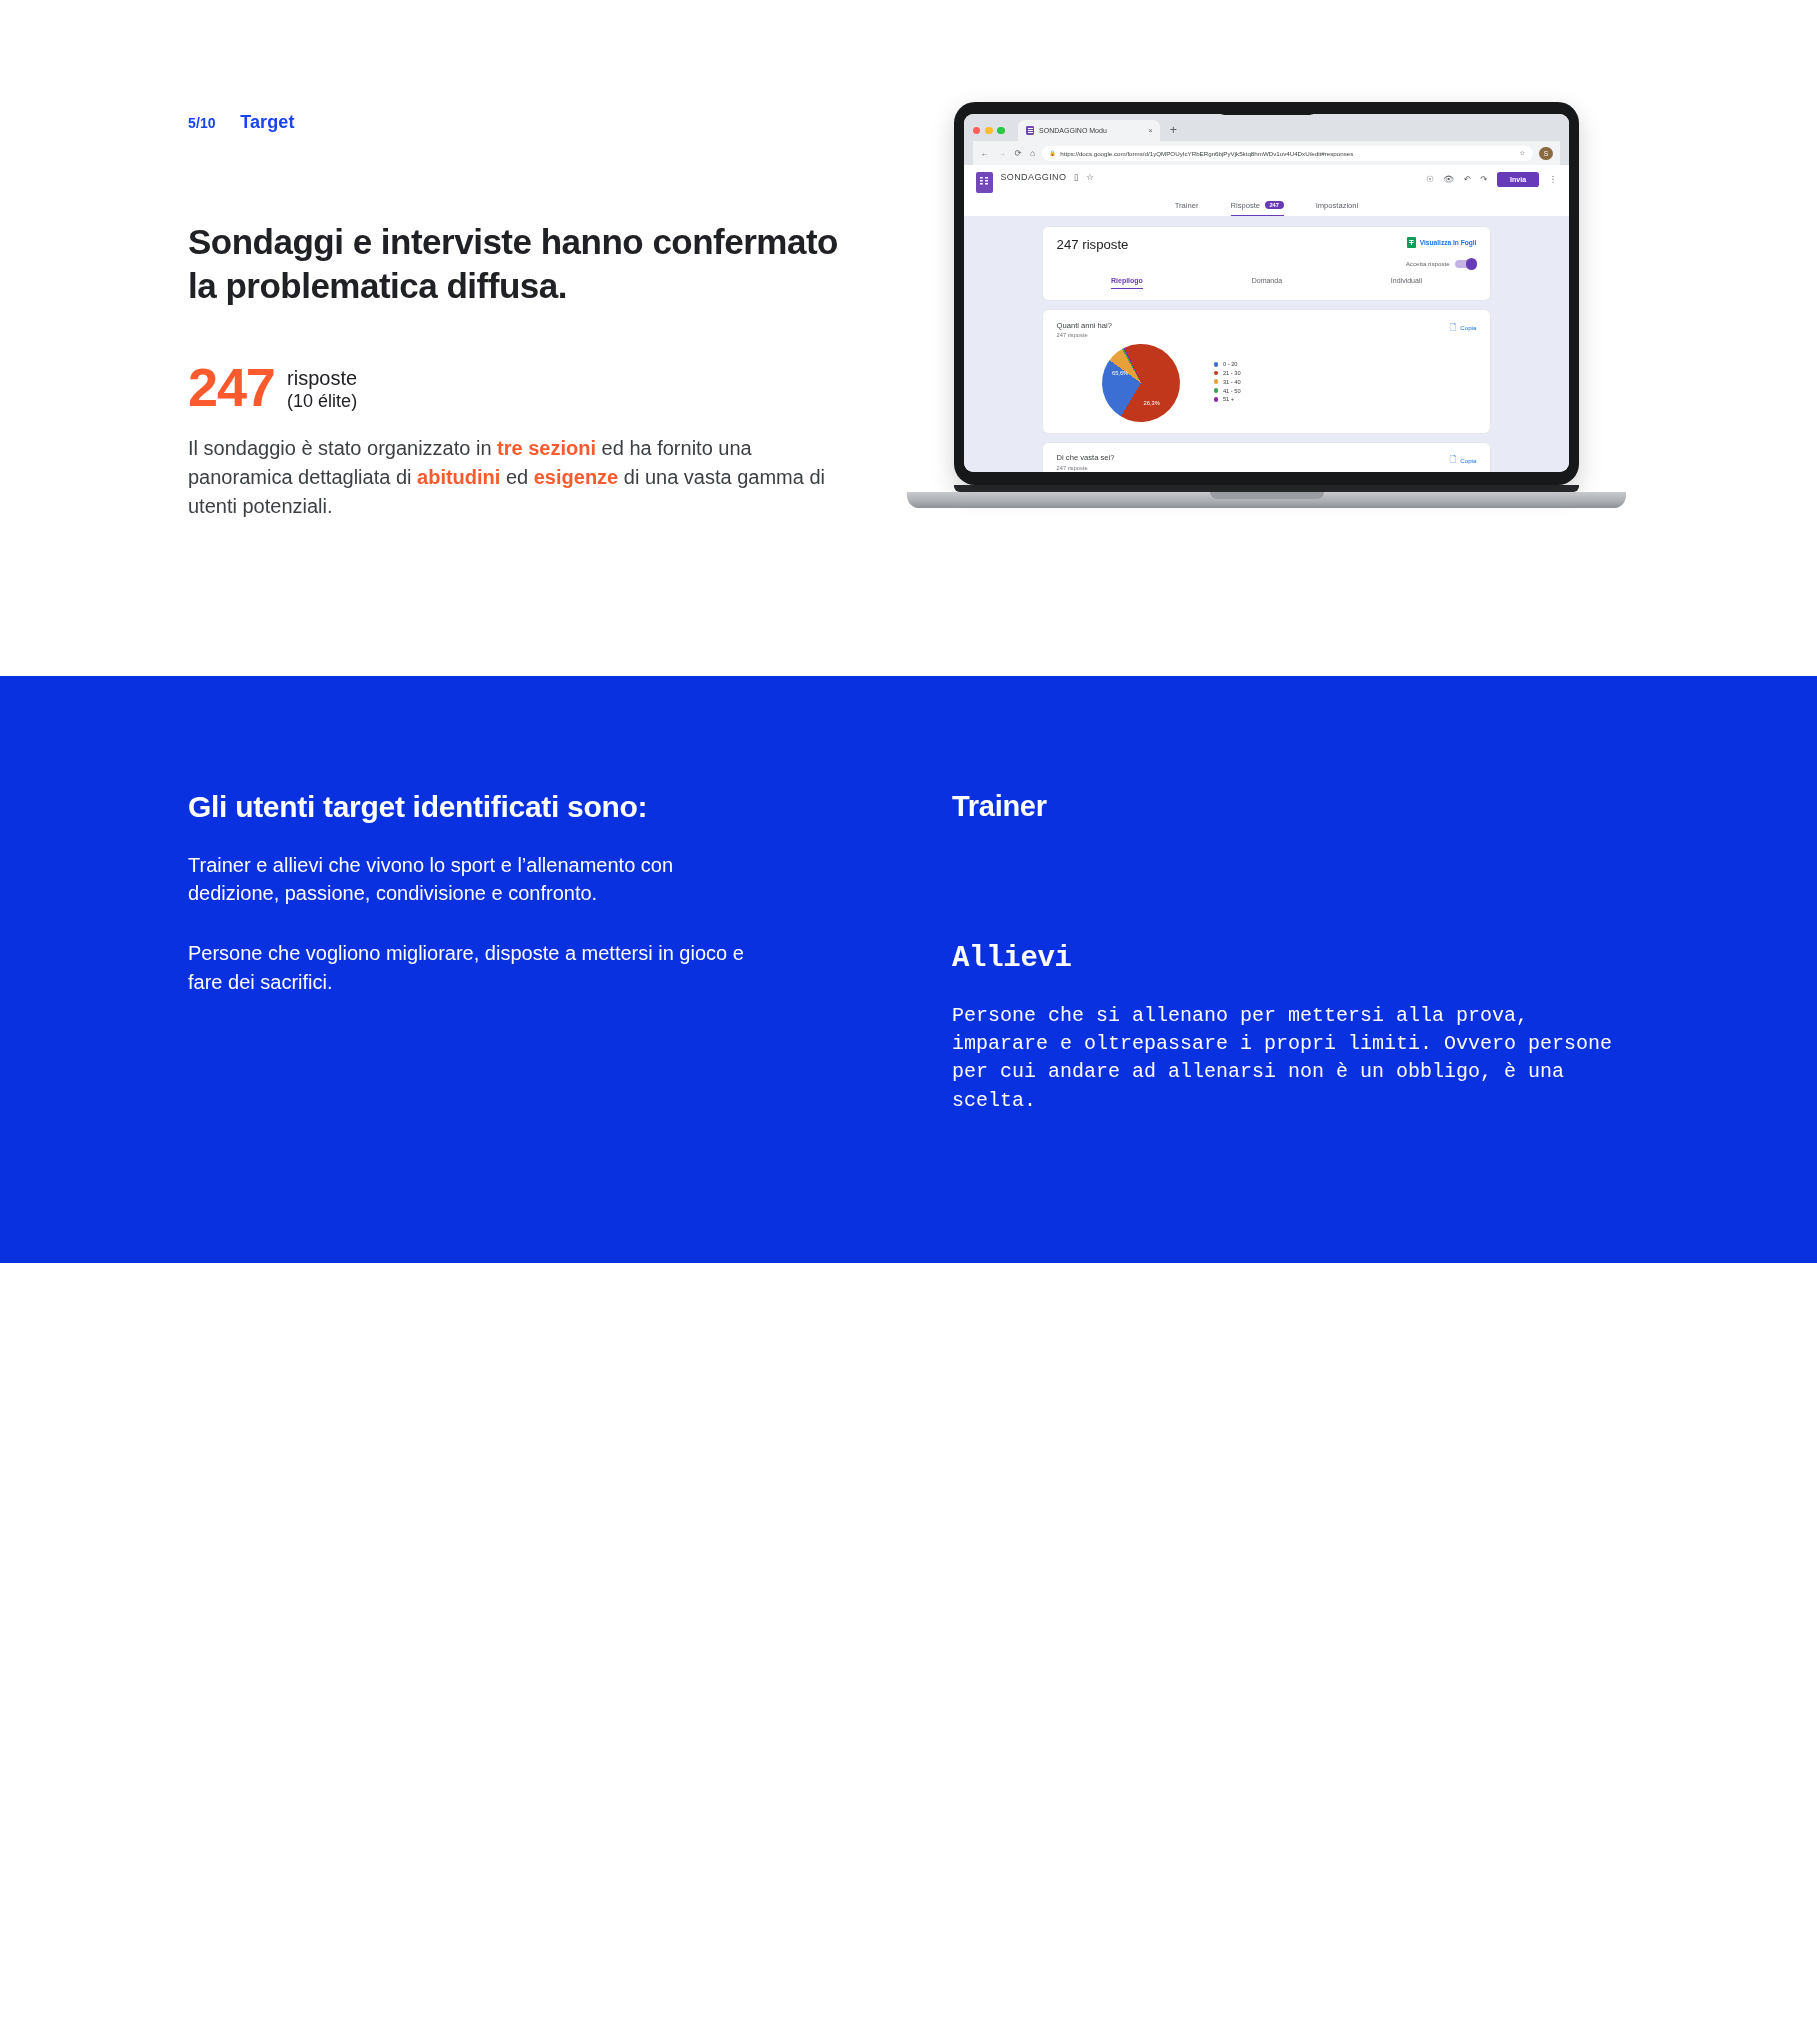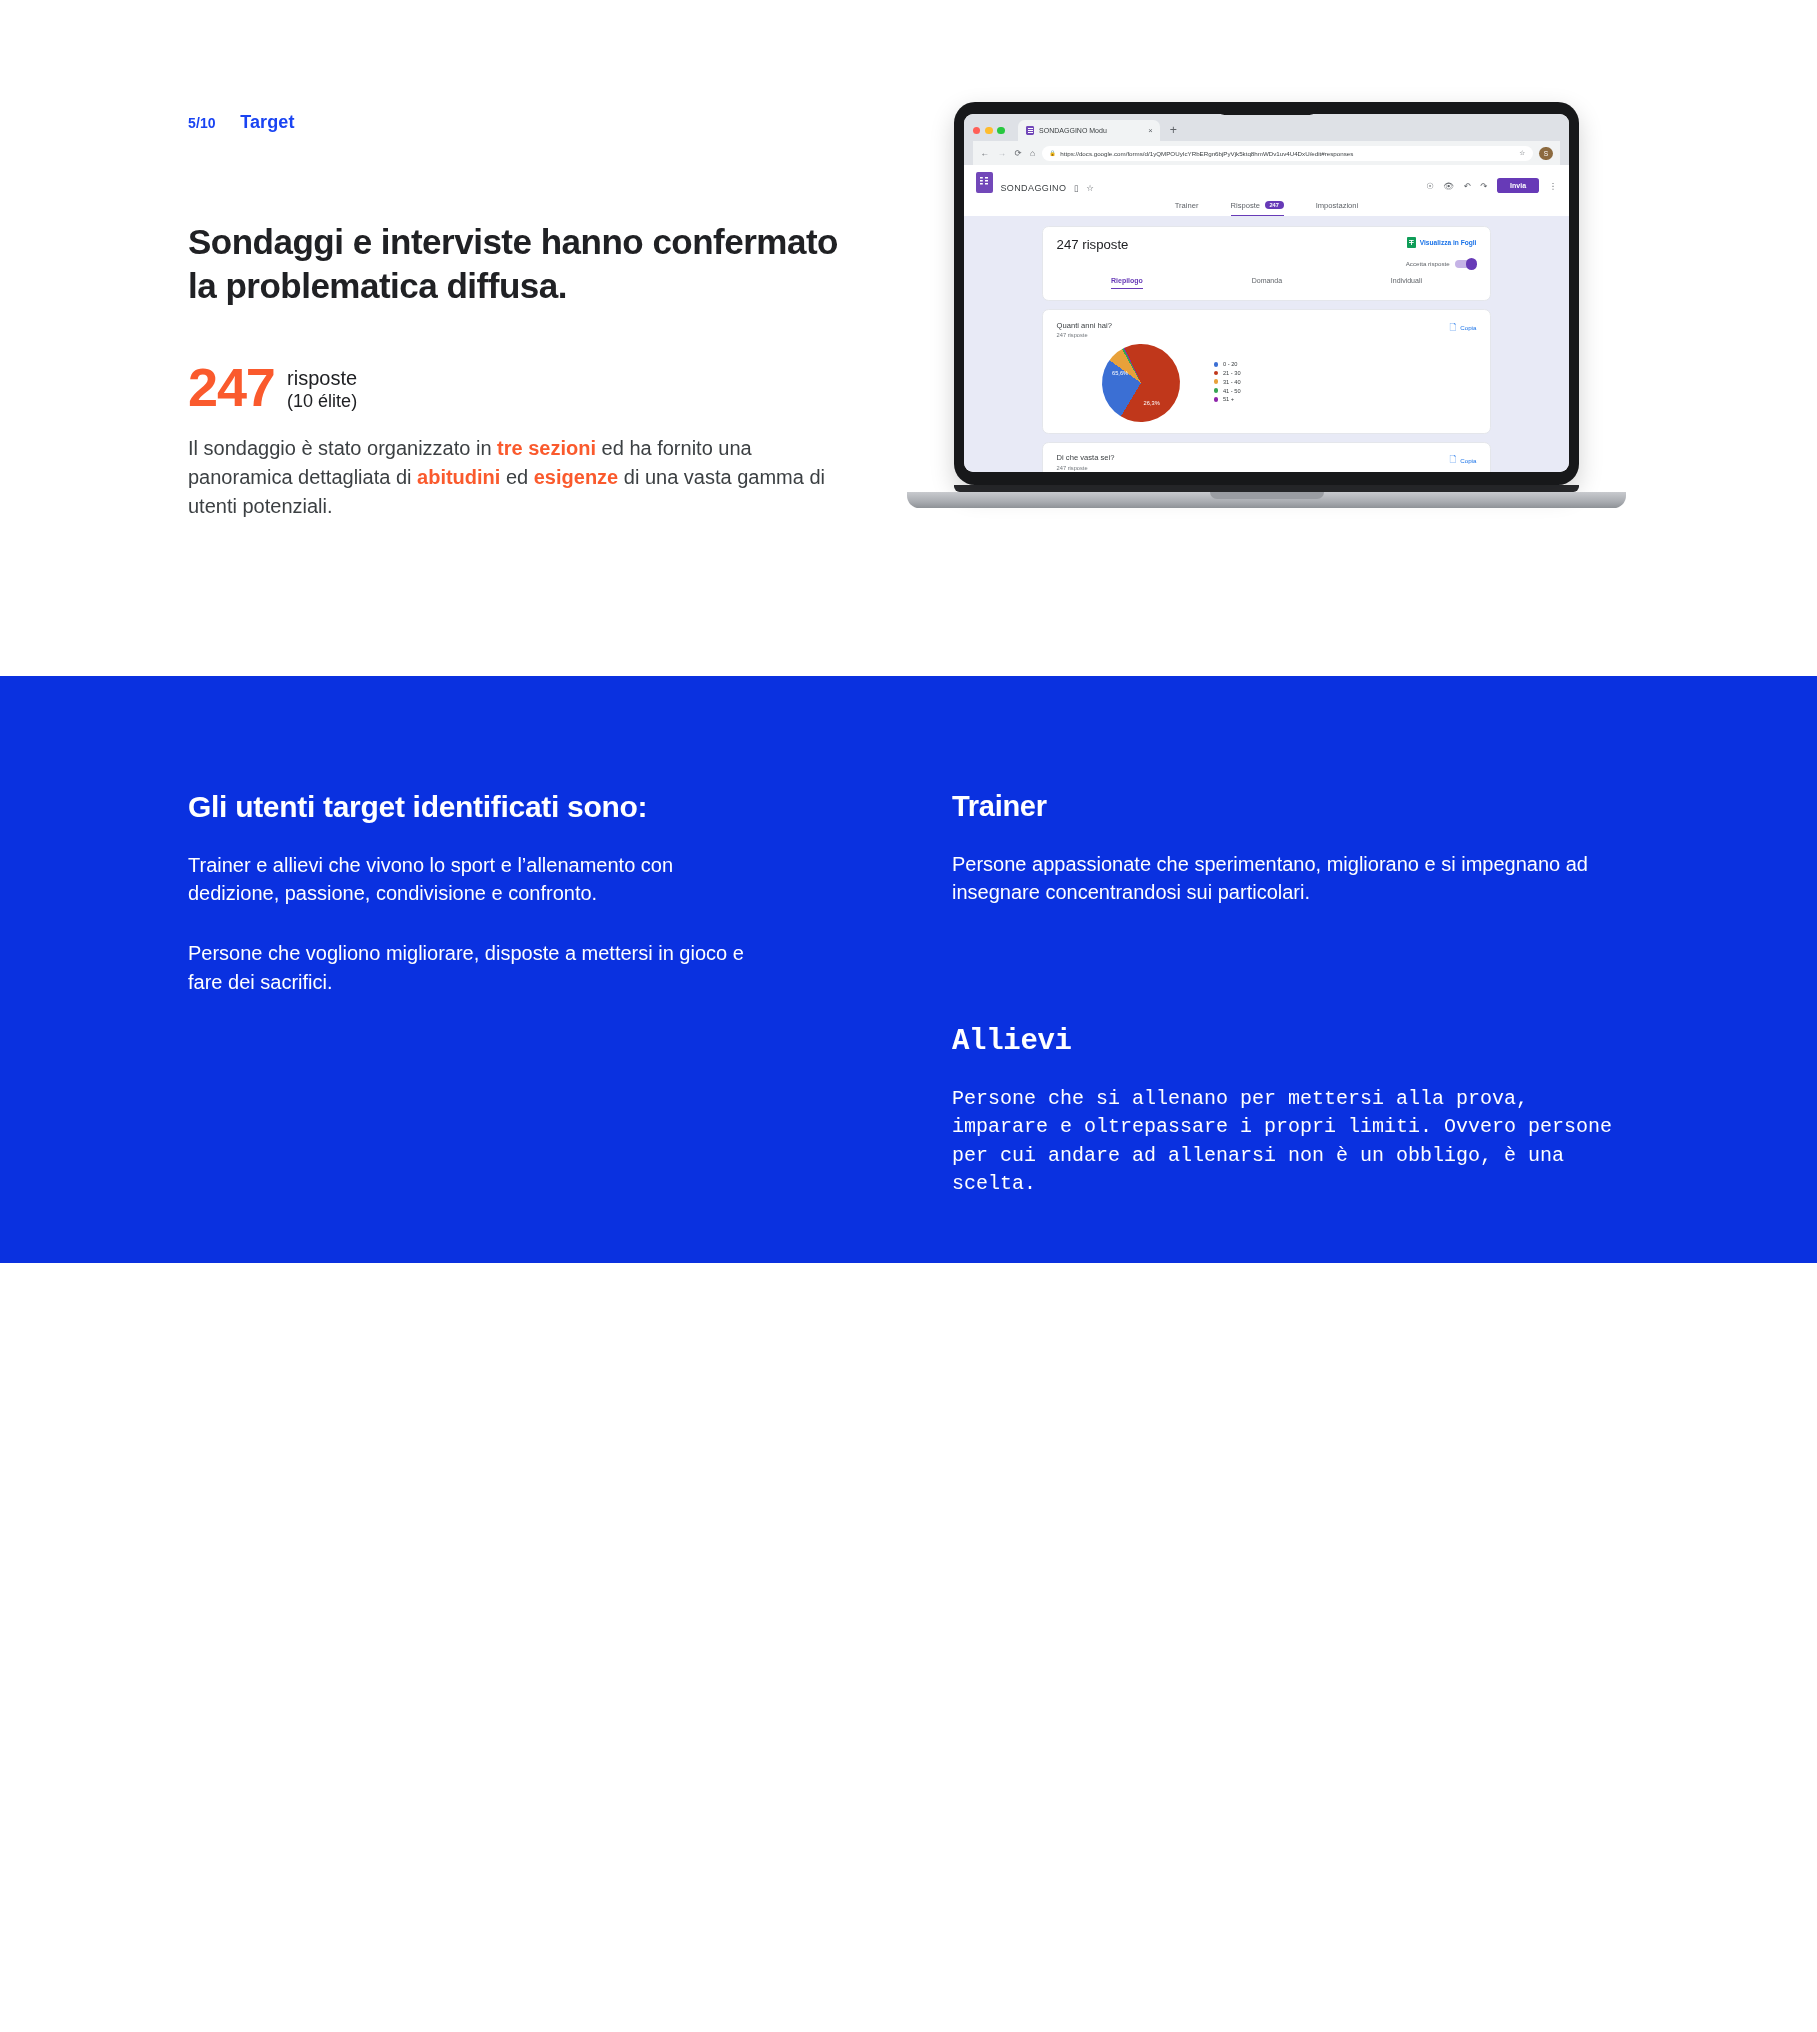--- a/index.html
+++ b/index.html
@@ -173,21 +173,21 @@
   .omnibox .star { margin-left: auto; font-size: 6.6px; color: #5F6368; }
   .avatar-b {
     width: 13.2px; height: 13.2px; border-radius: 50%;
     background: #8C6A3F; color: #fff;
     font-size: 6.6px; display: flex; align-items: center; justify-content: center;
   }
 
   
   .formsbar {
     background: #fff;
-    display: flex; align-items: flex-end;
+    display: flex; align-items: flex-start;
     padding: 6.6px 11.4px 3.8px 11.4px;
     gap: 7.6px;
     border-bottom: 0.9px solid #fff;
   }
   .forms-logo {
     width: 17px; height: 21px;
     background: #7248B9;
     border-radius: 1.9px;
     position: relative; flex: 0 0 auto;
   }
@@ -511,21 +511,20 @@
 
   <section class="slide-blue">
     <div class="blue-left">
       <h2 class="blue-h1">Gli utenti target identificati sono:</h2>
       <p class="blue-p">Trainer e allievi che vivono lo sport e l’allenamento con dedizione, passione, condivisione e confronto.</p>
       <p class="blue-p gap">Persone che vogliono migliorare, disposte a mettersi in gioco e fare dei sacrifici.</p>
     </div>
     <div class="blue-right">
       <div>
         <h3 class="blue-h2">Trainer</h3>
-        <p class="blue-p">Persone appassionate che sperimentano, migliorano e si impegnano ad insegnare concentrandosi sui particolari.</p>
       </div>
       <div class="blue-block-2">
         <h3 class="blue-h2">Allievi</h3>
         <p class="blue-p">Persone che si allenano per mettersi alla prova, imparare e oltrepassare i propri limiti. Ovvero persone per cui andare ad allenarsi non è un obbligo, è una scelta.</p>
       </div>
     </div>
   </section>
 
   <section class="slide-ricerca">
     

